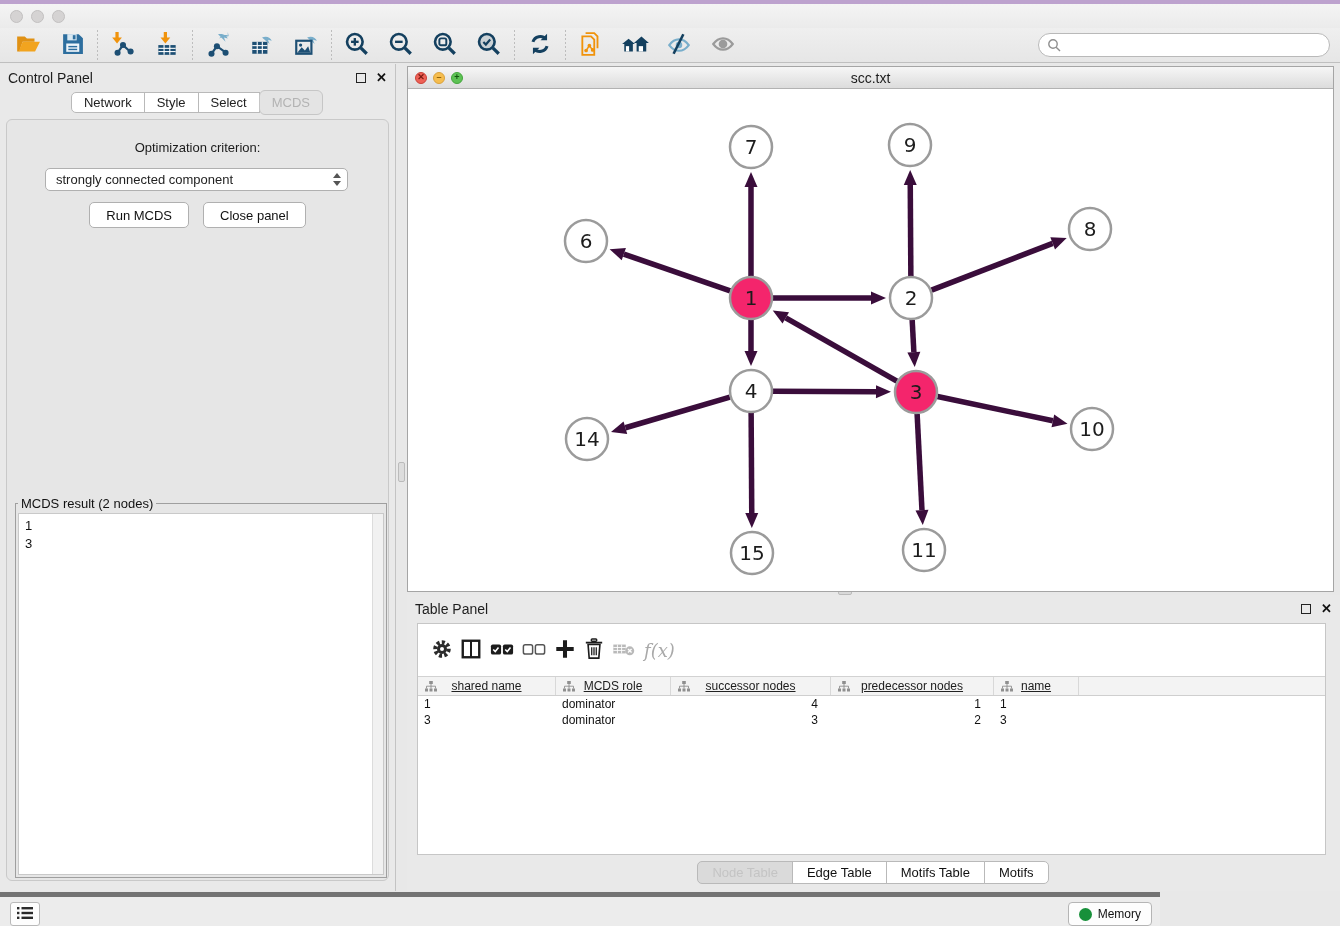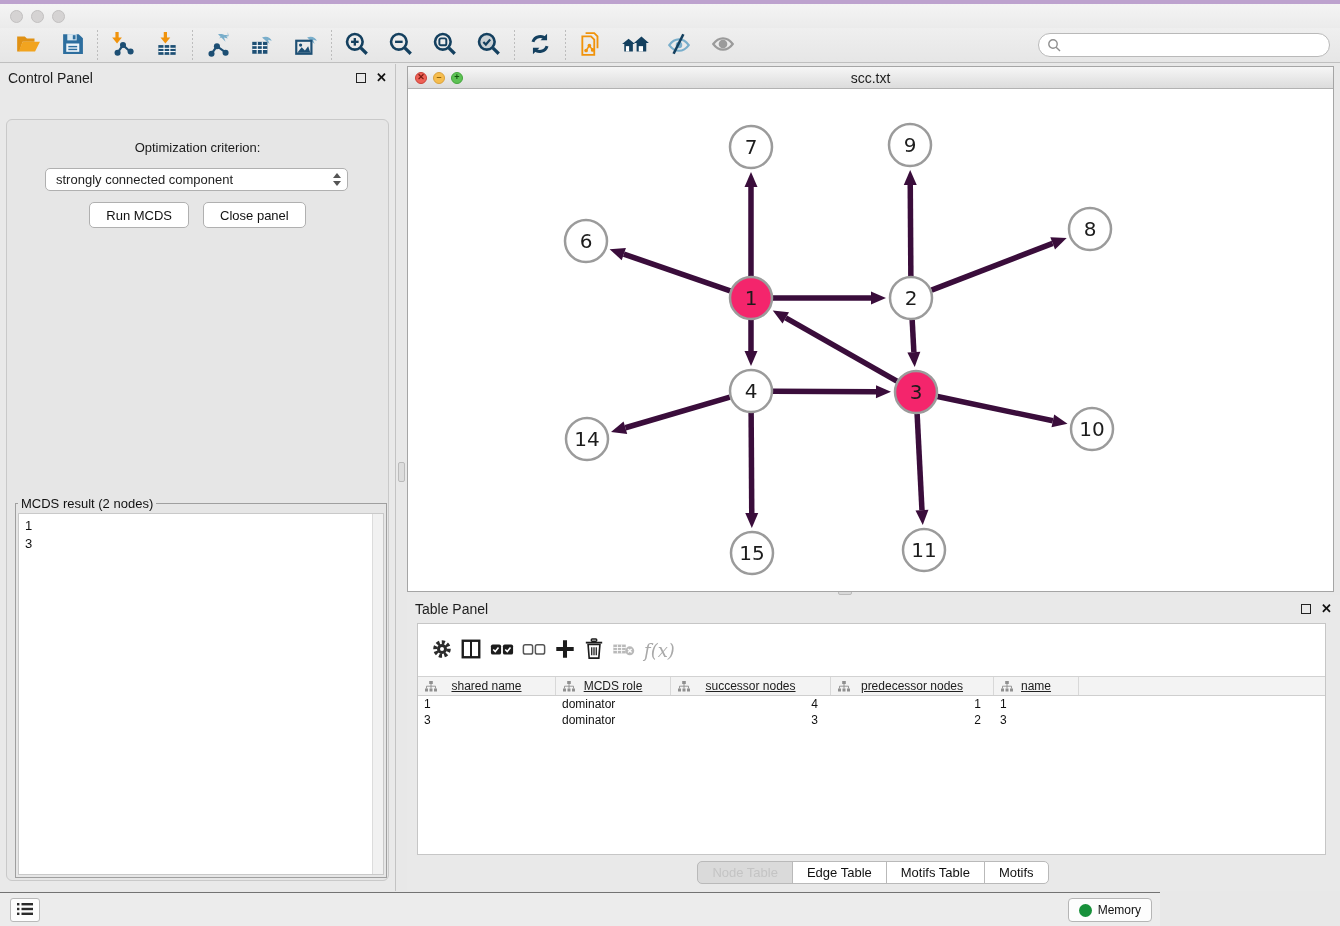--- a/index.html
+++ b/index.html
@@ -76,21 +76,21 @@
   .tbl-row { display:flex; height:16px; font-size:12px; color:#111; }
   .td-cell { overflow:hidden; white-space:nowrap; }
 
   .tp-tabs { position:absolute; left:0; right:0; top:266px; display:flex; justify-content:center; }
   .tp-tab { background:#fff; border:1px solid #b9b9b9; margin-left:-1px; height:23px; padding:3px 14px 0; font-size:13px; color:#111; }
   .tp-tab:first-child { border-radius:5px 0 0 5px; }
   .tp-tab:last-child { border-radius:0 5px 5px 0; }
   .tp-tab.sel { background:#dadada; color:#c4c4c4; }
 
   
-  .statusbar { position:absolute; left:0; top:892px; width:1160px; height:34px; background:#ececec; border-top:1px solid #737373; }
+  .statusbar { position:absolute; left:0; top:892px; width:1160px; height:34px; background:#ececec; border-top:5px solid #737373; }
   .list-btn { position:absolute; left:10px; top:5px; width:30px; height:24px; background:#fdfdfd; border:1px solid #b9b9b9; border-radius:3px; display:flex; align-items:center; justify-content:center; }
   .memory-btn { position:absolute; right:8px; top:5px; height:24px; background:#fdfdfd; border:1px solid #b5b5b5; border-radius:4px; display:flex; align-items:center; gap:6px; padding:0 10px; font-size:12px; color:#111; }
   .mem-dot { width:13px; height:13px; border-radius:50%; background:#17903a; }
 </style>
 </head>
 <body>
 
 <div class="desktop-strip"></div>
 
 <div class="titlebar">
@@ -266,20 +266,26 @@
   </div>
 </div>
 
 <div class="control-panel">
   <div class="panel-head">
     <span class="panel-title">Control Panel</span>
     <span class="spacer"></span>
     <span class="float-icon"></span>
     <span class="close-x">✕</span>
   </div>
+  <div class="cp-tabs">
+      <div class="cp-tab">Network</div>
+      <div class="cp-tab">Style</div>
+      <div class="cp-tab">Select</div>
+      <div class="cp-tab sel">MCDS</div>
+    </div>
   <div class="cp-content">
     <div class="opt-label">Optimization criterion:</div>
     <div class="dropdown">
       <span>strongly connected component</span>
       <span class="stepper">
           <i class="up"></i>
           <i class="dn"></i>
         </span>
     </div>
     <div class="btn-row">

